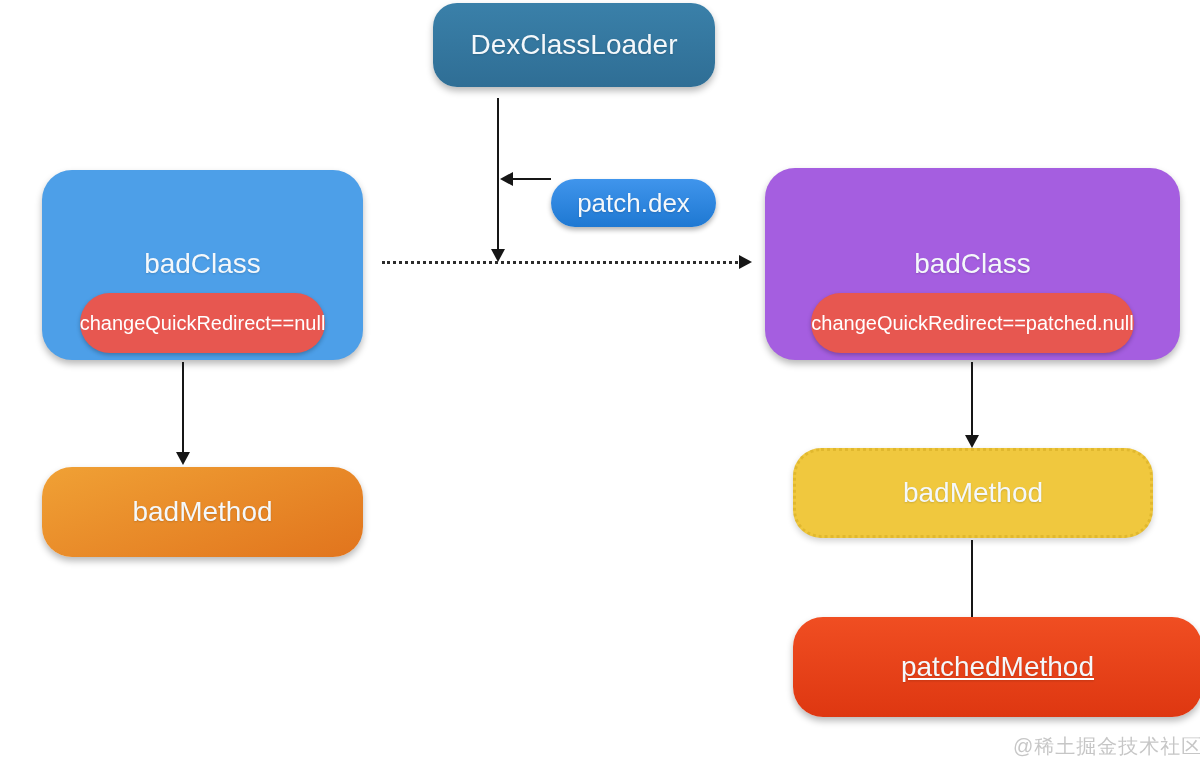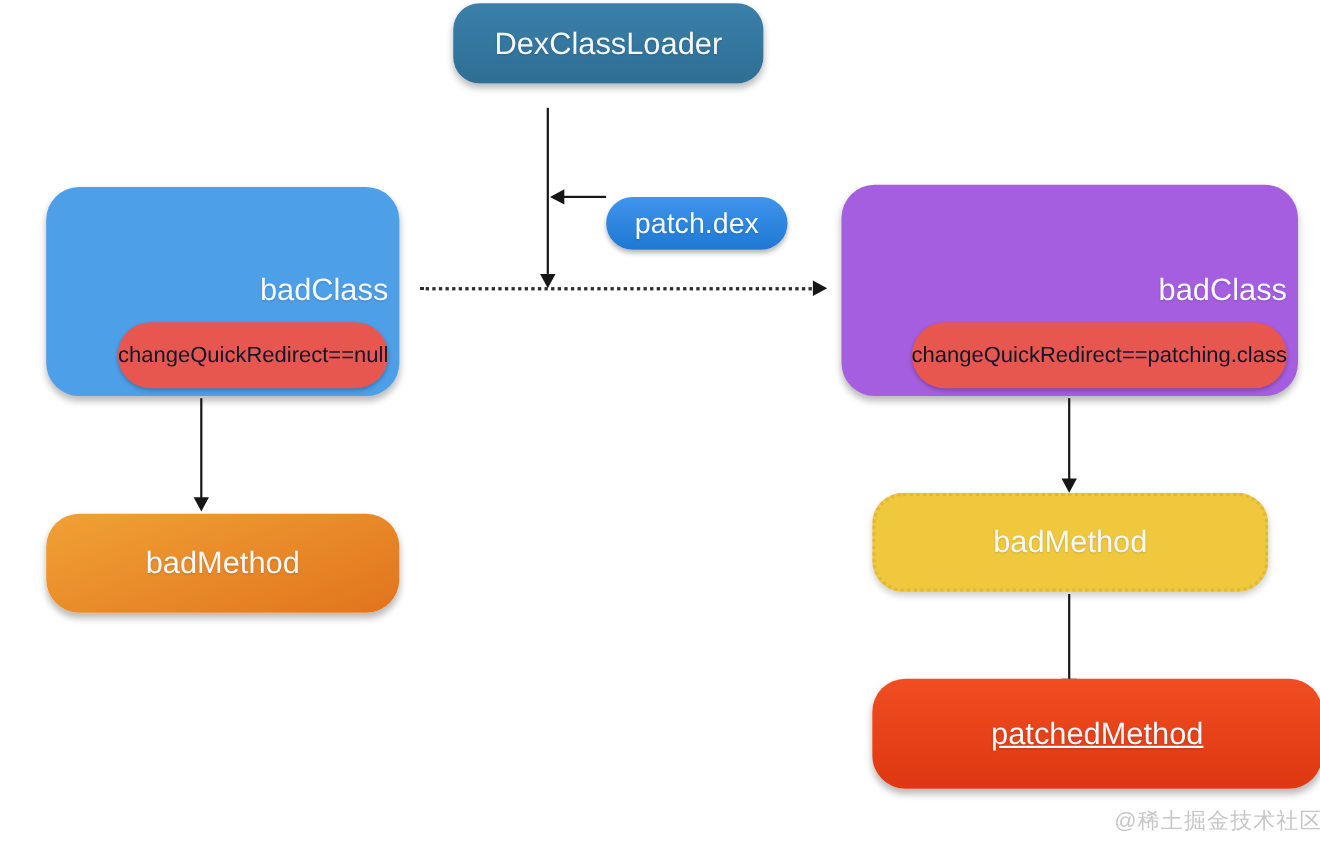--- a/index.html
+++ b/index.html
@@ -24,57 +24,57 @@
     box-shadow: 0 4px 7px rgba(0,0,0,0.28);
     box-sizing: border-box;
   }
   .node-title {
     color: #f4f8fb;
     text-shadow: 0 1px 2px rgba(0,0,0,0.15);
     white-space: nowrap;
   }
   
   .dexloader {
-    left: 412px; top: 3px; width: 282px; height: 73px;
+    left: 433px; top: 3px; width: 282px; height: 84px;
     border-radius: 24px;
     background: linear-gradient(180deg, var(--g1, #3a80a9), var(--g2, #2f6e95));
     font-size: 28px;
   }
   
   .patchdex {
     left: 551px; top: 155px; width: 165px; height: 48px;
     border-radius: 24px;
     background: linear-gradient(180deg, var(--g1, #4095ec), var(--g2, #1e78d2));
     font-size: 26px;
     box-shadow: 0 3px 5px rgba(0,0,0,0.3);
     margin-top: 24px;
   }
   
   .class-box {
     flex-direction: column;
     justify-content: flex-end;
-    align-items: flex-end;
+    align-items: center;
     padding: 8px 10px 7px 10px;
     border-radius: 30px;
   }
   .class-box .node-title {
     text-align: center;
     font-size: 28px;
     margin-bottom: 13px;
   }
   .badclass-left  { left: 42px;  top: 170px; width: 321px; height: 190px; }
   .badclass-right { left: 765px; top: 168px; width: 415px; height: 192px; }
   .field-pill {
     height: 60px;
     border-radius: 30px;
     display: flex;
     align-items: center;
     justify-content: center;
     font-size: 20px;
-    color: #0f172a;
+    color: #ffffff;
     box-shadow: 0 2px 4px rgba(0,0,0,0.25);
     white-space: nowrap;
   }
   
   .method-box { border-radius: 30px; font-size: 28px; }
   .badmethod-left {
     left: 42px; top: 467px; width: 321px; height: 90px;
     background: linear-gradient(160deg, var(--g1, #f0a135), var(--g2, #e1741d));
   }
   .badmethod-right {
@@ -139,21 +139,21 @@
   <div class="dotted-line"></div>
   <div class="head head-right" style="left:739px; top:255px;"></div>
 
   <div class="node class-box badclass-left" style="background-color: rgb(77, 159, 232);">
     <span class="node-title">badClass</span>
     <div class="field-pill" style="background-color: rgb(231, 87, 80);">changeQuickRedirect==null</div>
   </div>
 
   <div class="node class-box badclass-right" style="background-color: rgb(165, 94, 224);">
     <span class="node-title">badClass</span>
-    <div class="field-pill" style="background-color: rgb(231, 87, 80);">changeQuickRedirect==patching.class</div>
+    <div class="field-pill" style="background-color: rgb(231, 87, 80);">changeQuickRedirect==patched.null</div>
   </div>
 
   <div class="vline" style="left:182px; top:362px; height:91px;"></div>
   <div class="head head-down" style="left:176px; top:452px;"></div>
 
   <div class="node method-box badmethod-left" style="--g1: #f0a135; --g2: #e1741d;">
     <span class="node-title">badMethod</span>
   </div>
 
   <div class="vline" style="left:971px; top:362px; height:74px;"></div>

